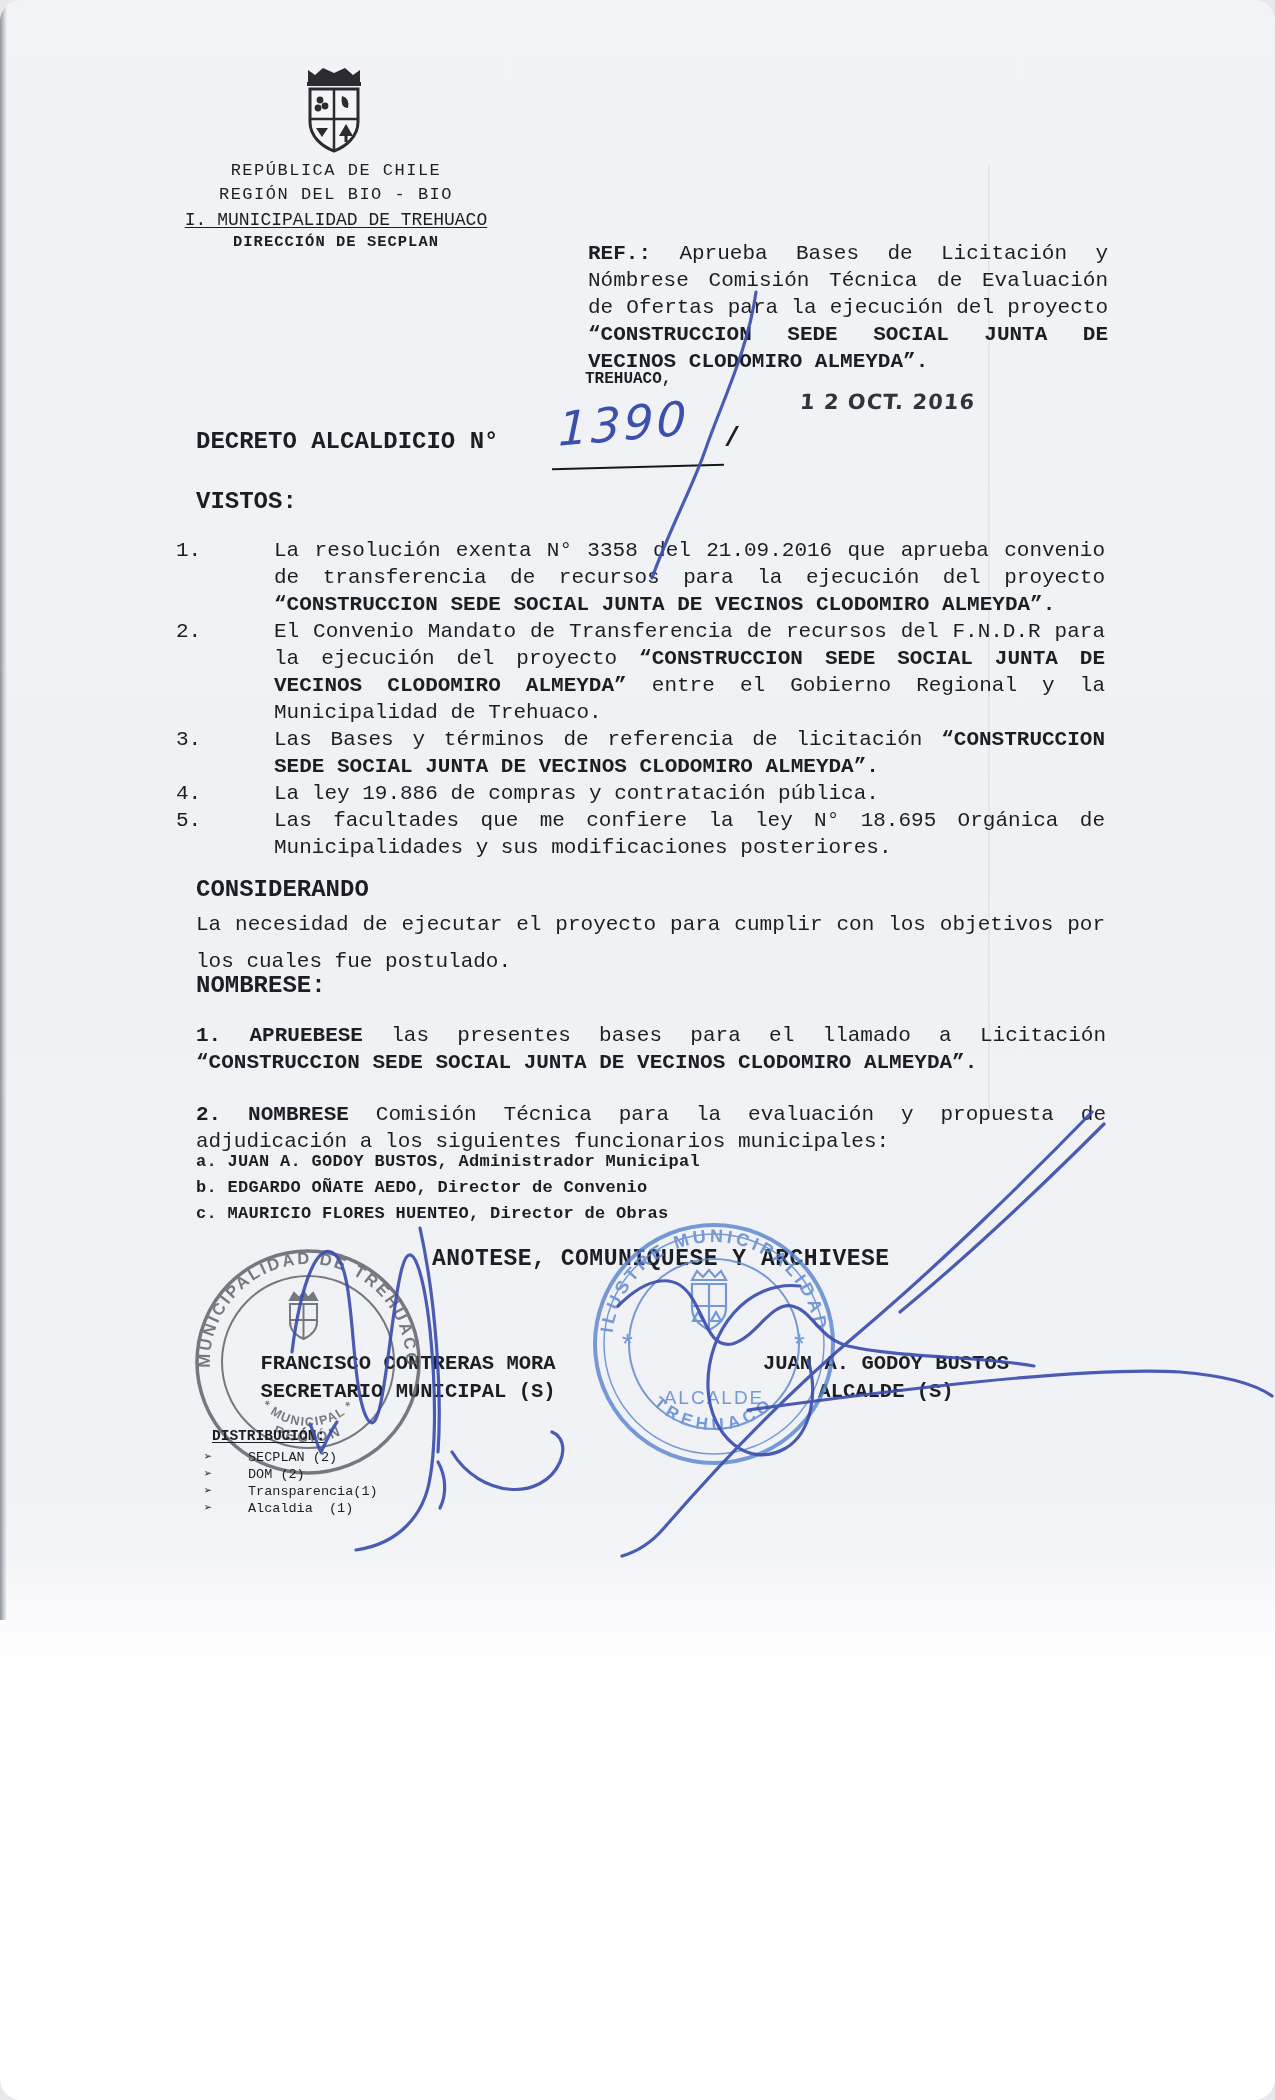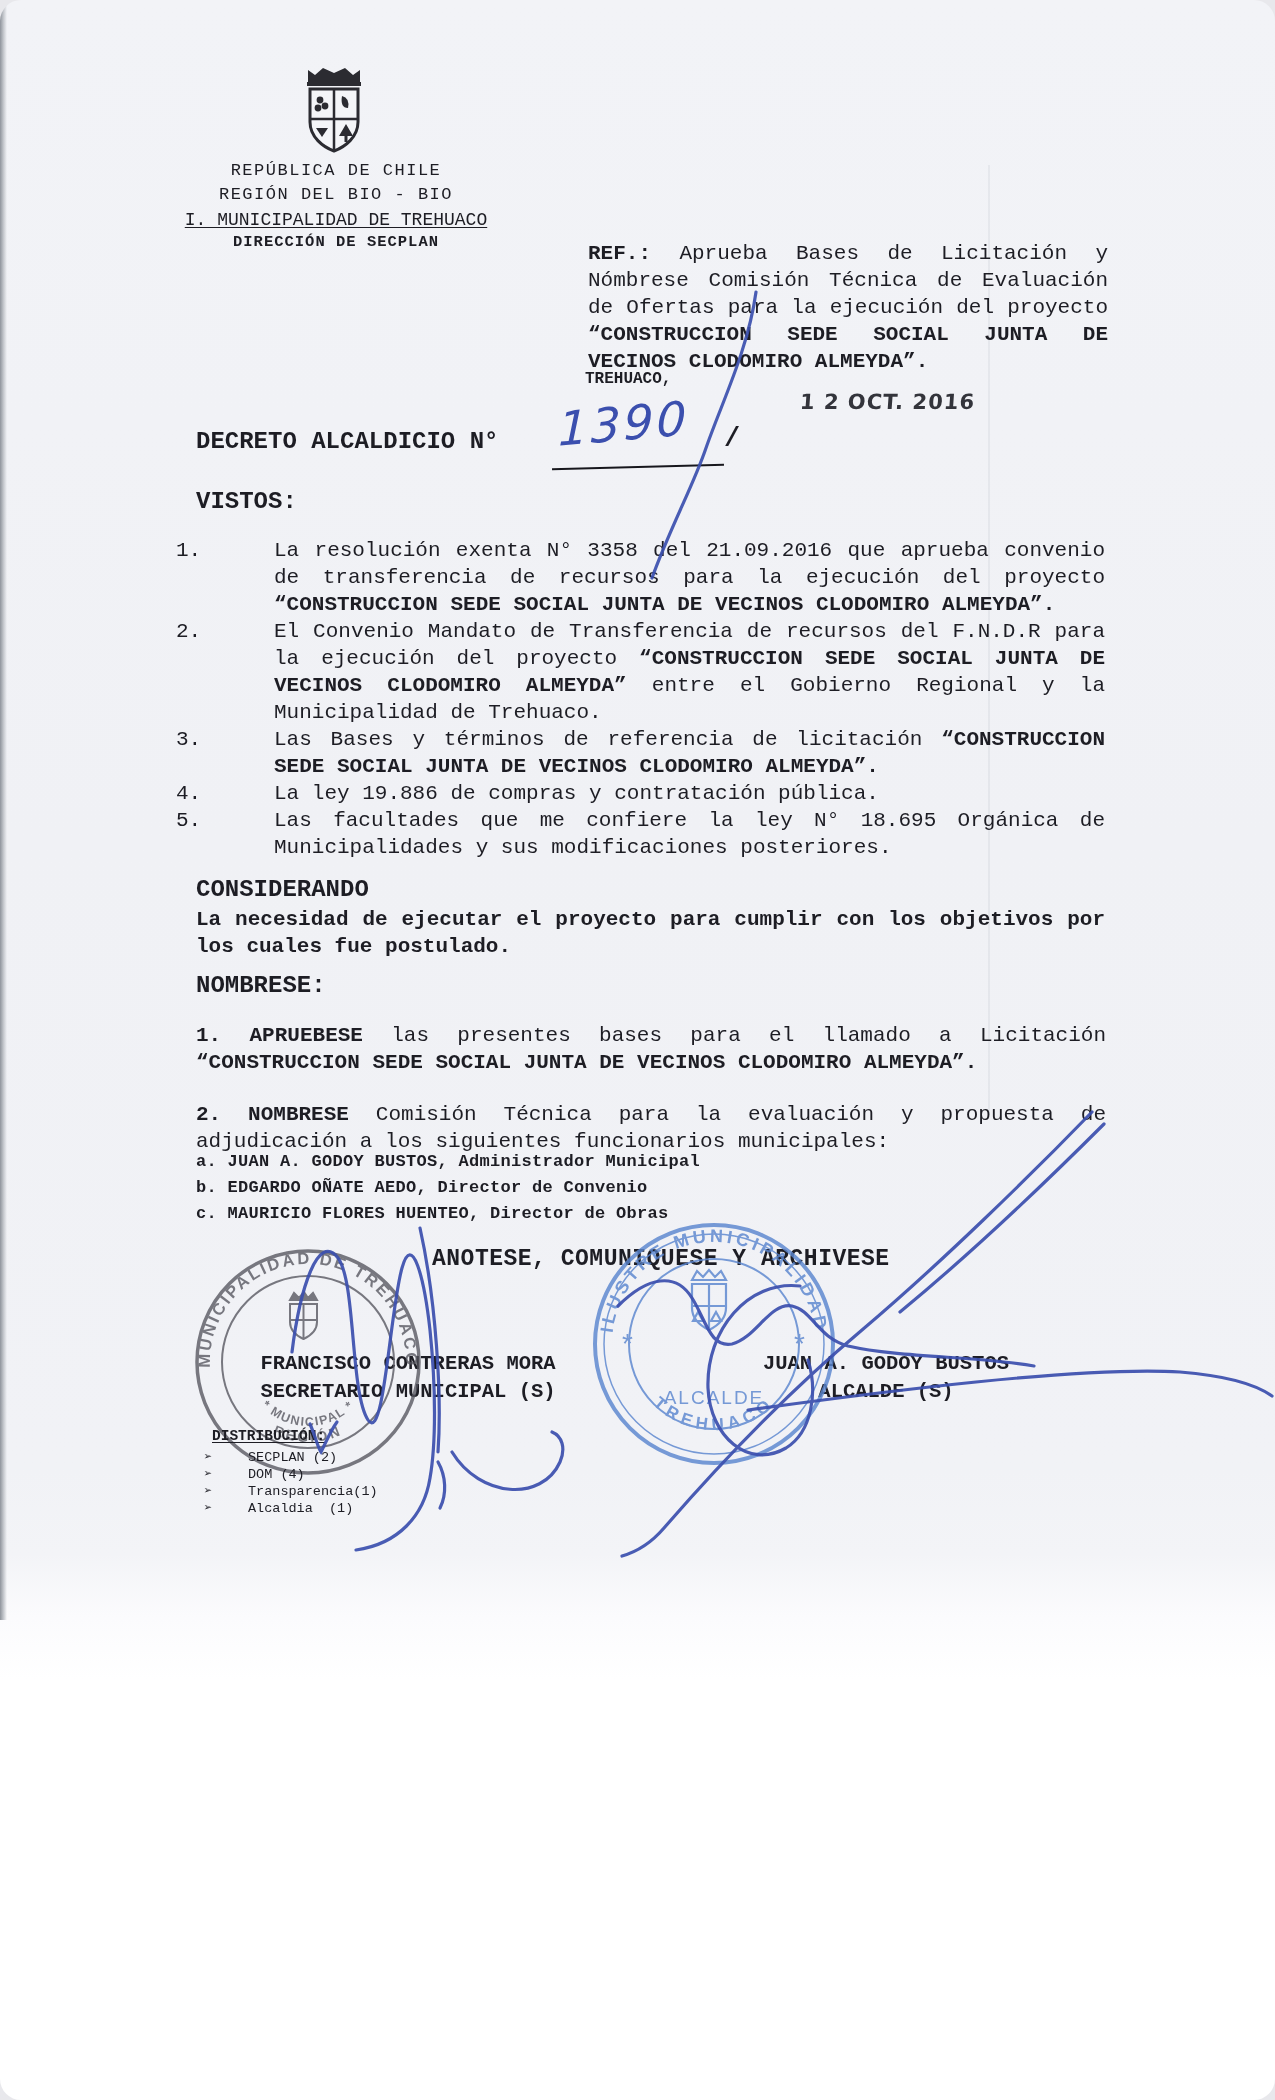--- a/index.html
+++ b/index.html
@@ -31,21 +31,21 @@
   .decree-number{left:558px;top:396px;font-family:"DejaVu Sans",sans-serif;font-style:italic;font-size:47px;
     color:#3b4fae;letter-spacing:3px;transform:rotate(-5deg) skewX(-6deg);}
   .decree-slash{left:724px;top:424px;font-size:27px;font-weight:bold;}
 
   .vistos-h{left:196px;top:488px;font-size:24px;font-weight:bold;}
   .vistos{left:176px;top:537px;width:929px;font-size:21px;line-height:27px;}
   .vitem{display:grid;grid-template-columns:98px 1fr;}
   .vbody{text-align:justify;}
 
   .consider-h{left:196px;top:876px;font-size:24px;font-weight:bold;}
-  .consider-p{left:196px;top:906px;width:909px;font-size:21px;line-height:27px;text-align:justify;font-weight:bold;}
+  .consider-p{left:196px;top:906px;width:909px;font-size:21px;line-height:37px;text-align:justify;}
   .decreto-h{left:196px;top:972px;font-size:24px;font-weight:bold;}
   .dp1{left:196px;top:1022px;width:910px;font-size:21px;line-height:27px;text-align:justify;}
   .dp2{left:196px;top:1089px;width:910px;font-size:21px;line-height:27px;text-align:justify;margin-top:12px;}
   .committee{left:196px;top:1149px;font-size:17px;font-weight:bold;line-height:26px;letter-spacing:.3px;}
 
   .closing{left:432px;top:1246px;font-size:23px;font-weight:bold;letter-spacing:.5px;}
 
   .sig{width:344px;text-align:center;font-size:20.5px;font-weight:bold;line-height:28px;}
   .sig-left{left:236px;top:1350px;}
   .sig-right{left:714px;top:1350px;}
@@ -204,21 +204,21 @@
   </svg>
 
   <div class="abs dist-h">DISTRIBUCIÓN:</div>
   <div class="abs dist">
     <div class="drow">
         <span>➢</span>
         <span class="dlabel">SECPLAN (2)</span>
       </div>
     <div class="drow">
         <span>➢</span>
-        <span class="dlabel">DOM (4)</span>
+        <span class="dlabel">DOM (2)</span>
       </div>
     <div class="drow">
         <span>➢</span>
         <span class="dlabel">Transparencia(1)</span>
       </div>
     <div class="drow">
         <span>➢</span>
         <span class="dlabel">Alcaldia  (1)</span>
       </div>
   </div>

